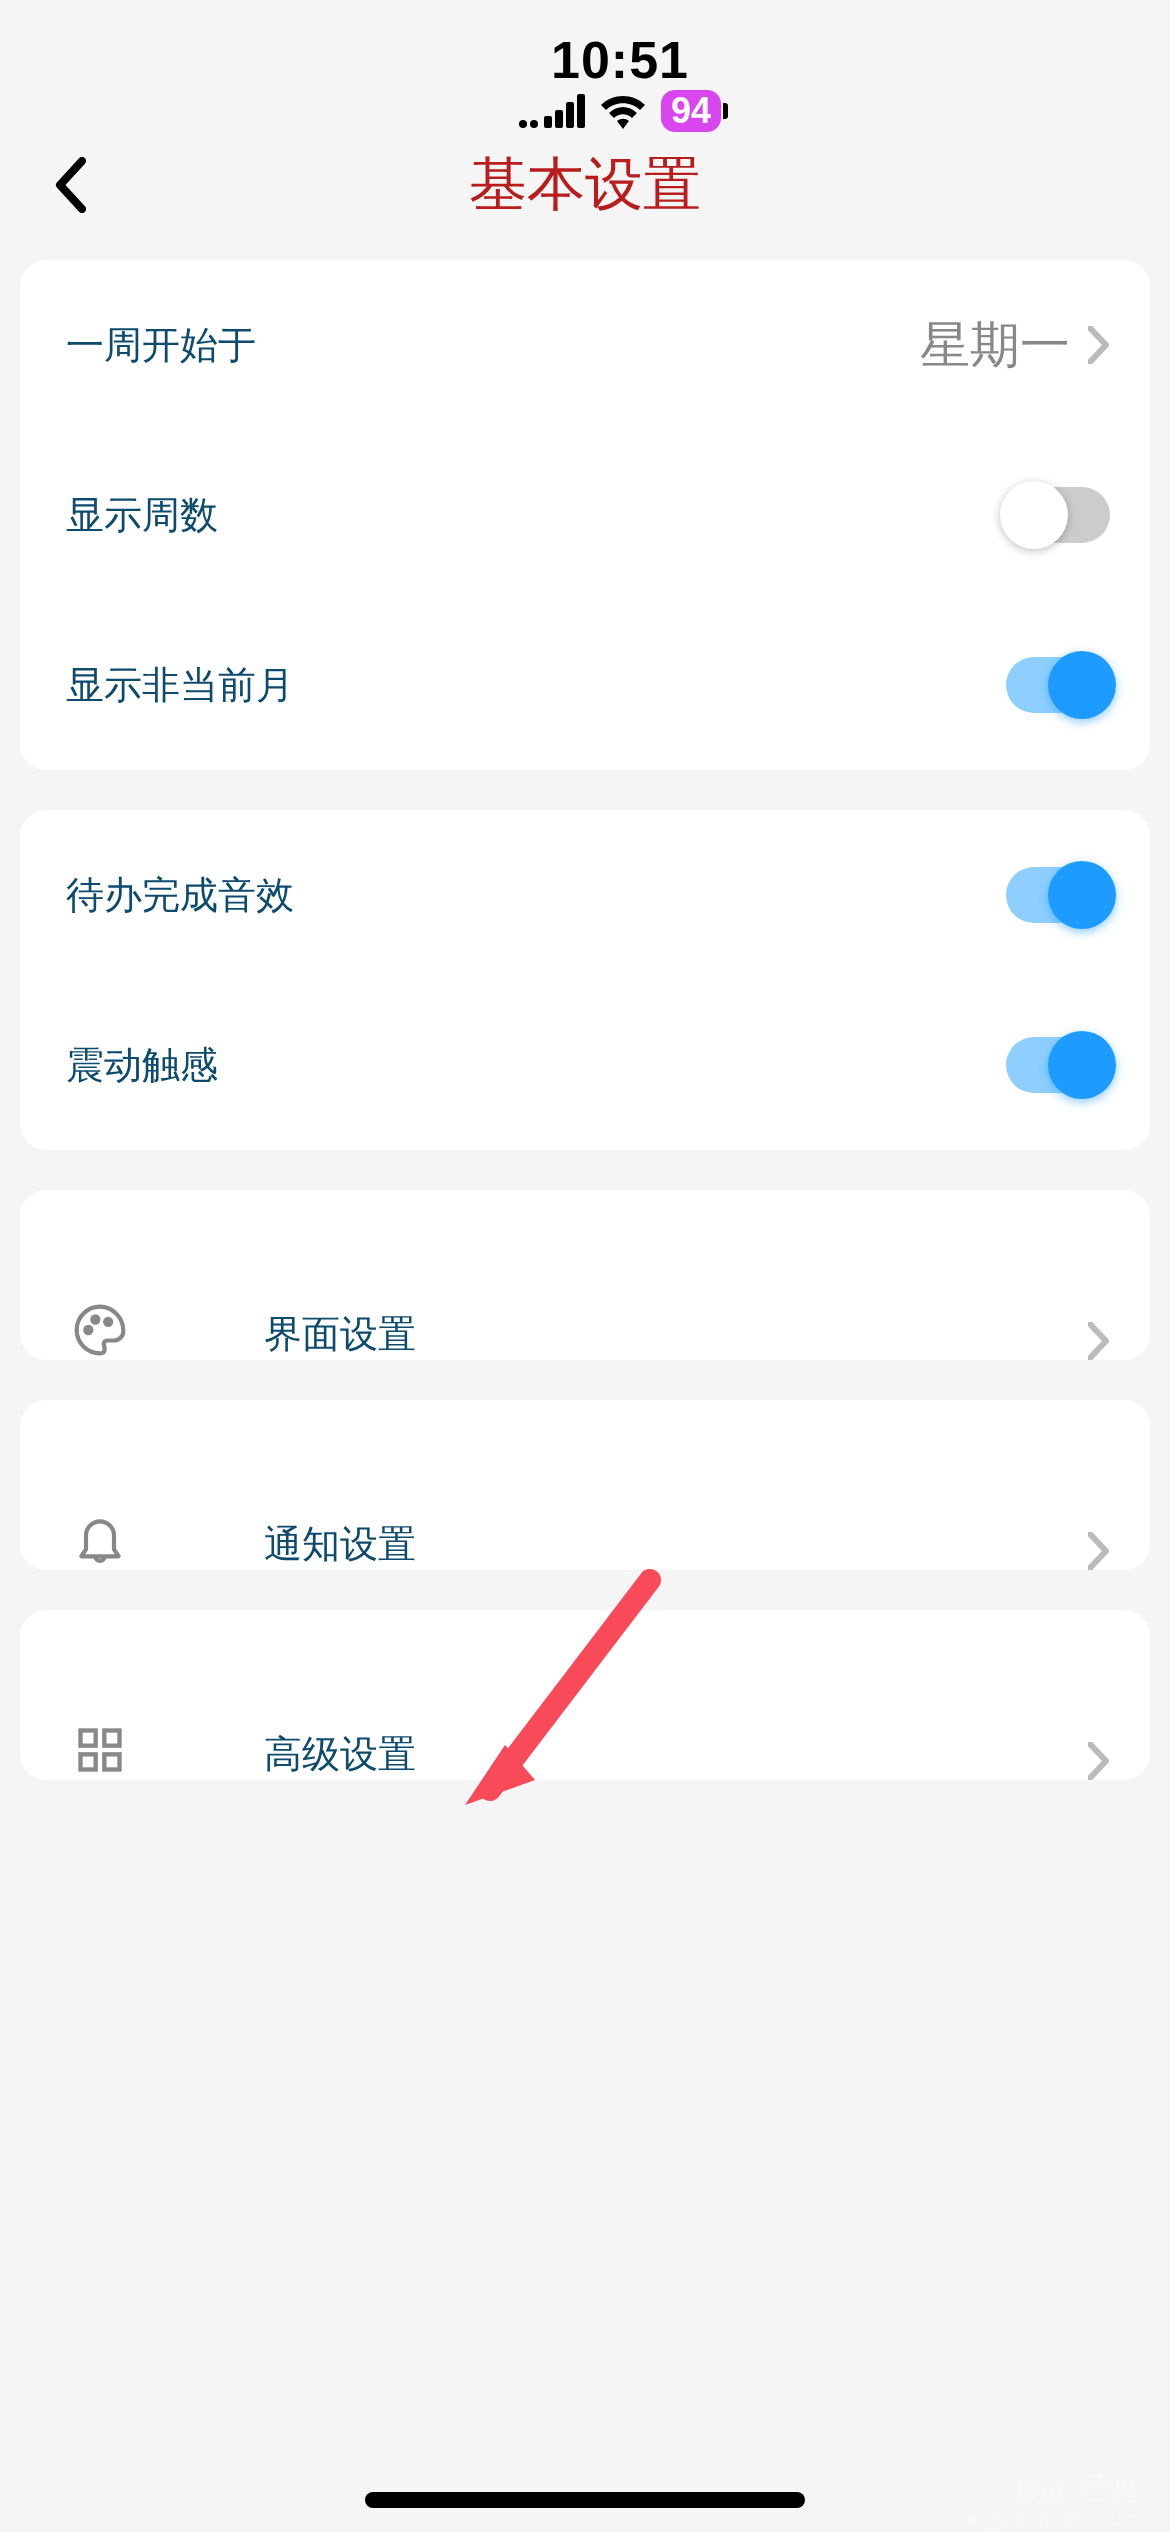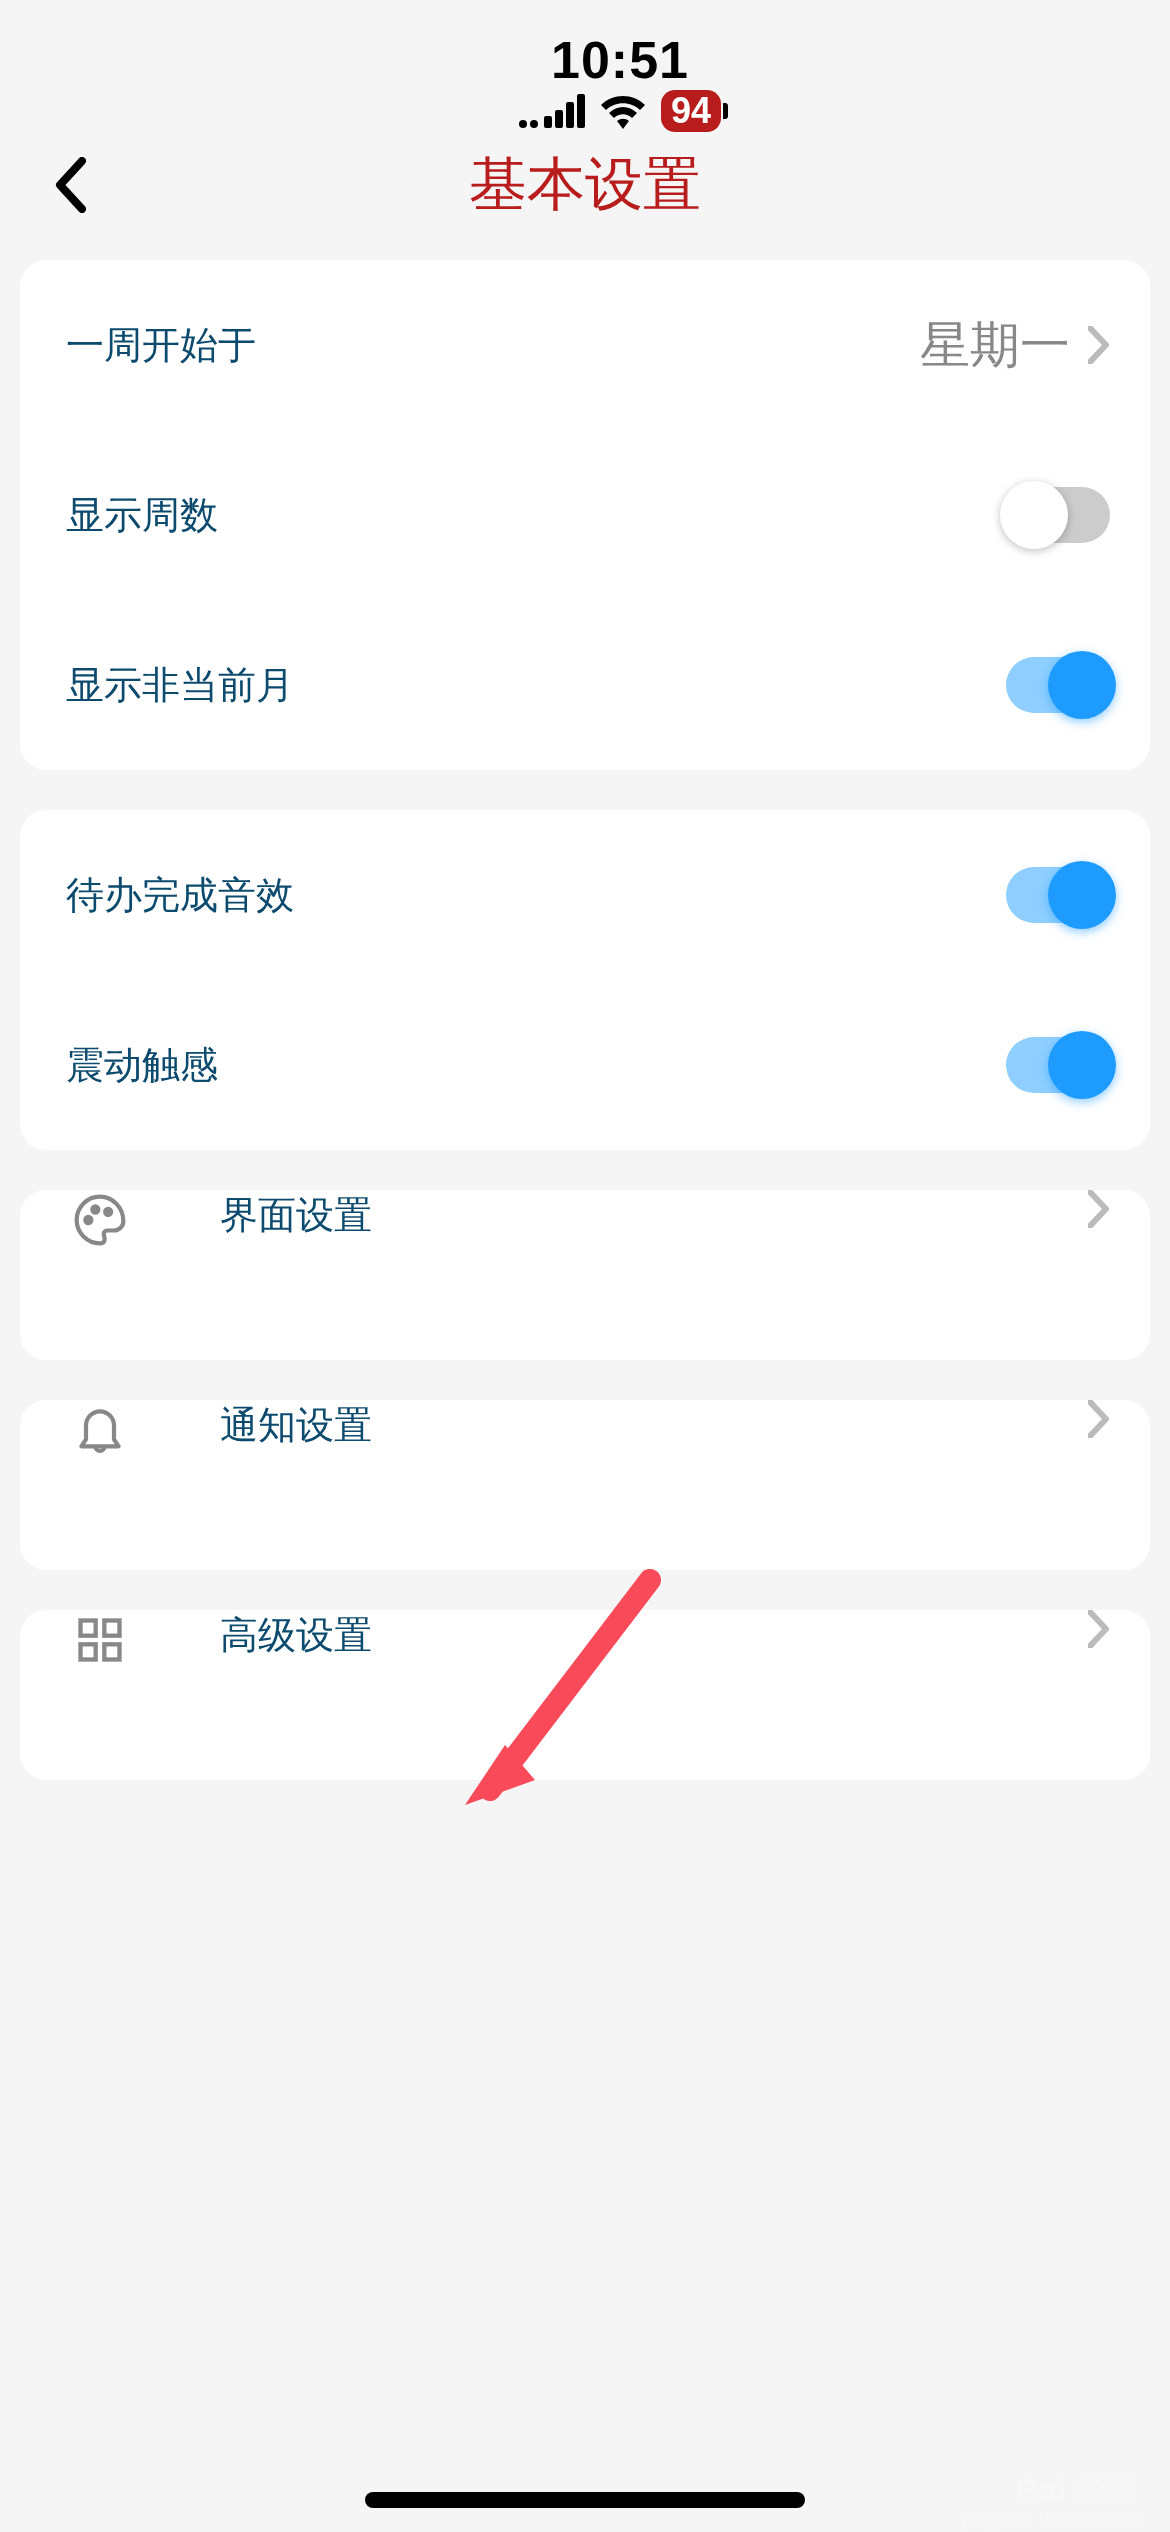--- a/index.html
+++ b/index.html
@@ -59,21 +59,21 @@
       margin-right: 3px;
     }
     .sbd {
       width: 8px;
       height: 8px;
       background: #000;
       border-radius: 50%;
     }
     .wifi-icon svg { display: block; }
     .battery-badge {
-      background: #b91c1c;
+      background: #d946ef;
       color: #fff;
       font-size: 36px;
       font-weight: 700;
       padding: 3px 10px;
       border-radius: 14px;
       line-height: 1;
       position: relative;
     }
     .battery-badge::after {
       content: '';
@@ -180,22 +180,23 @@
 
     
     .card-single {
       background: #fff;
       border-radius: 26px;
       margin: 0 20px 40px 20px;
     }
     .icon-row {
       height: 170px;
       display: flex;
-      align-items: flex-start;
+      align-items: flex-end;
       padding: 0 40px 0 50px;
+      gap: 44px;
     }
     .row-icon {
       width: 60px;
       height: 60px;
       margin-right: 90px;
       display: flex;
       align-items: center;
       justify-content: center;
     }
     .row-icon svg { display: block; }

